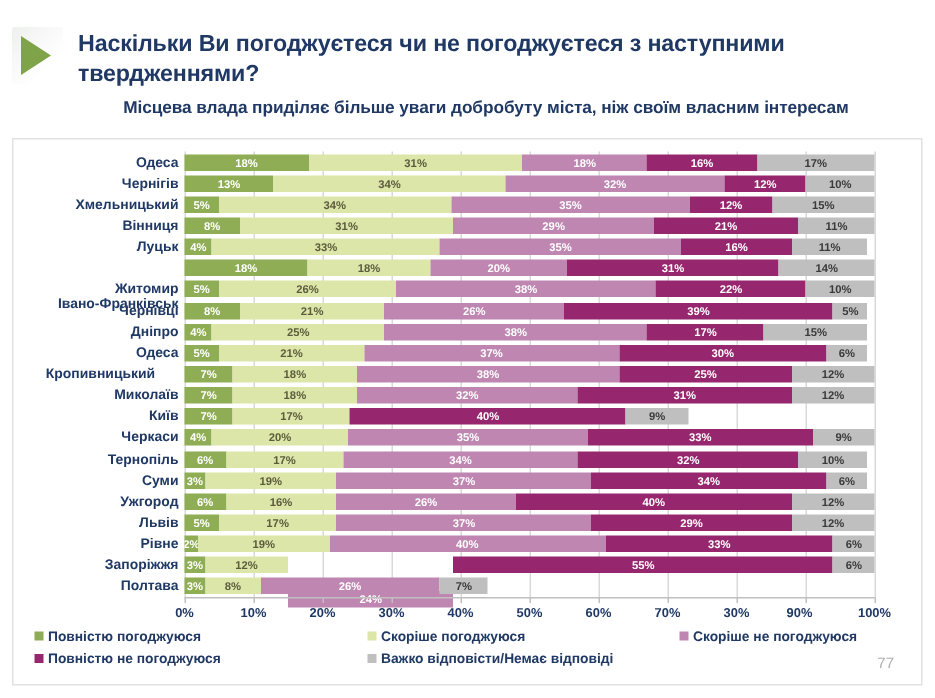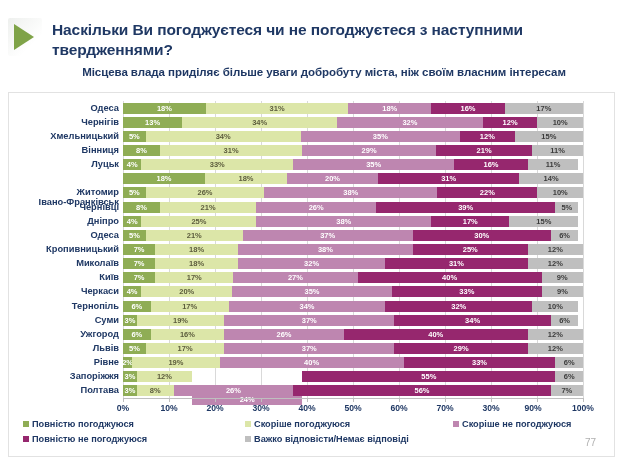--- a/index.html
+++ b/index.html
@@ -203,21 +203,21 @@
         <div class="cat-label" style="top: 1.57143px;">Одеса</div>
         <div class="cat-label" style="top: 15.7143px;">Чернігів</div>
         <div class="cat-label" style="top: 29.8571px;">Хмельницький</div>
         <div class="cat-label" style="top: 44px;">Вінниця</div>
         <div class="cat-label" style="top: 58.1429px;">Луцьк</div>
         <div class="cat-label" style="top: 72.2857px; margin-top: 24px;">Івано-Франківськ</div>
         <div class="cat-label" style="top: 86.4286px;">Житомир</div>
         <div class="cat-label" style="top: 100.571px;">Чернівці</div>
         <div class="cat-label" style="top: 114.714px;">Дніпро</div>
         <div class="cat-label" style="top: 128.857px;">Одеса</div>
-        <div class="cat-label" style="top: 143px;">Кропивницький</div>
+        <div class="cat-label" style="top: 143px; text-align: center;">Кропивницький</div>
         <div class="cat-label" style="top: 157.143px;">Миколаїв</div>
         <div class="cat-label" style="top: 171.286px;">Київ</div>
         <div class="cat-label" style="top: 185.429px;">Черкаси</div>
         <div class="cat-label" style="top: 199.571px;">Тернопіль</div>
         <div class="cat-label" style="top: 213.714px;">Суми</div>
         <div class="cat-label" style="top: 227.857px;">Ужгород</div>
         <div class="cat-label" style="top: 242px;">Львів</div>
         <div class="cat-label" style="top: 256.143px;">Рівне</div>
         <div class="cat-label" style="top: 270.286px;">Запоріжжя</div>
         <div class="cat-label" style="top: 284.429px;">Полтава</div>
@@ -318,21 +318,20 @@
           <div class="row" style="top: 157.143px;">
             <div class="seg" style="width: 7%; background: rgb(143, 173, 85);">7%</div>
             <div class="seg dark-label" style="width: 18%; background: rgb(220, 230, 168);">18%</div>
             <div class="seg" style="width: 32%; background: rgb(190, 134, 176);">32%</div>
             <div class="seg" style="width: 31%; background: rgb(150, 39, 110);">31%</div>
             <div class="seg gray-label" style="width: 12%; background: rgb(191, 191, 191);">12%</div>
           </div>
           <div class="row" style="top: 171.286px;">
             <div class="seg" style="width: 7%; background: rgb(143, 173, 85);">7%</div>
             <div class="seg dark-label" style="width: 17%; background: rgb(220, 230, 168);">17%</div>
-            <div class="seg" style="width: 27%; background: rgb(190, 134, 176);">27%</div>
             <div class="seg" style="width: 40%; background: rgb(150, 39, 110);">40%</div>
             <div class="seg gray-label" style="width: 9%; background: rgb(191, 191, 191);">9%</div>
           </div>
           <div class="row" style="top: 185.429px;">
             <div class="seg" style="width: 4%; background: rgb(143, 173, 85);">4%</div>
             <div class="seg dark-label" style="width: 20%; background: rgb(220, 230, 168);">20%</div>
             <div class="seg" style="width: 35%; background: rgb(190, 134, 176);">35%</div>
             <div class="seg" style="width: 33%; background: rgb(150, 39, 110);">33%</div>
             <div class="seg gray-label" style="width: 9%; background: rgb(191, 191, 191);">9%</div>
           </div>
@@ -375,21 +374,20 @@
             <div class="seg" style="width: 3%; background: rgb(143, 173, 85);">3%</div>
             <div class="seg dark-label" style="width: 12%; background: rgb(220, 230, 168);">12%</div>
             <div class="seg" style="width: 24%; background: rgb(190, 134, 176); margin-top: 23px;">24%</div>
             <div class="seg" style="width: 55%; background: rgb(150, 39, 110);">55%</div>
             <div class="seg gray-label" style="width: 6%; background: rgb(191, 191, 191);">6%</div>
           </div>
           <div class="row" style="top: 284.429px;">
             <div class="seg" style="width: 3%; background: rgb(143, 173, 85);">3%</div>
             <div class="seg dark-label" style="width: 8%; background: rgb(220, 230, 168);">8%</div>
             <div class="seg" style="width: 26%; background: rgb(190, 134, 176);">26%</div>
-            <div class="seg" style="width: 56%; background: rgb(150, 39, 110);">56%</div>
             <div class="seg gray-label" style="width: 7%; background: rgb(191, 191, 191);">7%</div>
           </div>
         </div>
     </div>
 
     <div class="axis-line"></div>
     <div id="xticks">
         <div class="tick" style="left: 114px;"></div>
         <div class="tick-label" style="left: 114px;">0%</div>
         <div class="tick" style="left: 160px;"></div>

